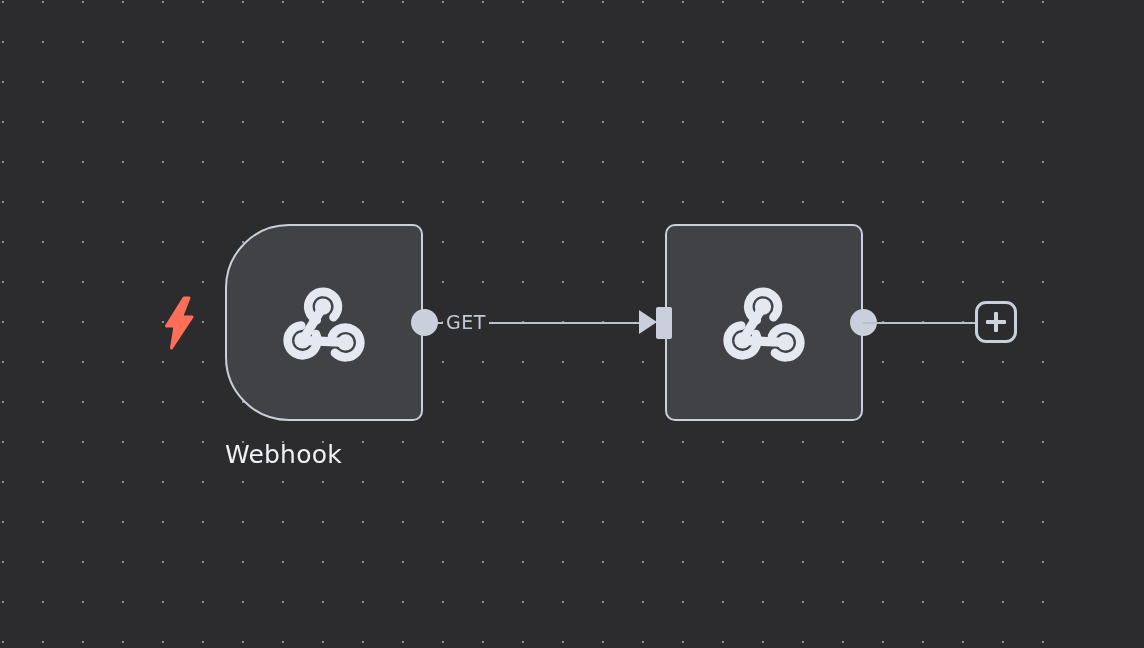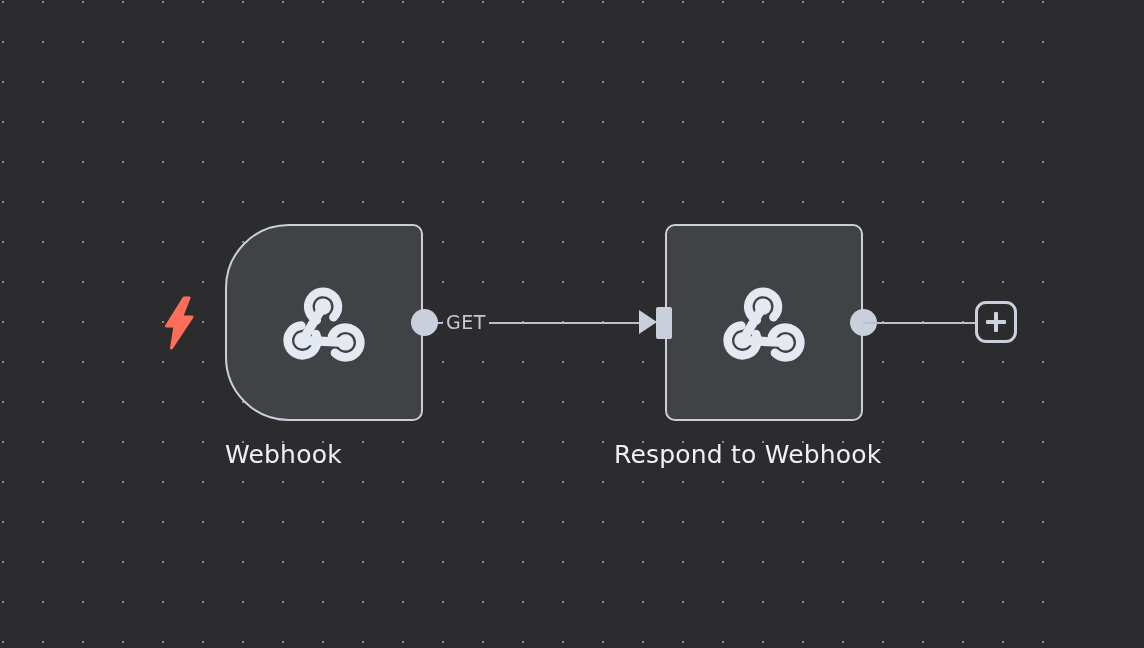--- a/index.html
+++ b/index.html
@@ -120,21 +120,20 @@
       <path class="wh" stroke-width="8.5" stroke-linecap="round" d="M52.9 57.9 A14.5 14.5 0 1 1 55.75 74.25"></path>
       <path class="wh" stroke-width="9" stroke-linecap="round" d="M44 29 L24 62"></path>
       <path class="wh" stroke-width="9" stroke-linecap="round" d="M24 62 L66 64"></path>
       <circle class="wh-dot" cx="44" cy="29" r="8"></circle>
       <circle class="wh-dot" cx="24" cy="62" r="8"></circle>
       <circle class="wh-dot" cx="66" cy="64" r="8"></circle>
     </svg>
   </div>
   <div class="port-in"></div>
   <div class="port-out second"></div>
-  <div class="node-label second">Respond to Webhook</div>
 
   <div class="conn-line two"></div>
   <button class="add-btn" aria-label="+">
     <span class="plus-h"></span>
     <span class="plus-v"></span>
   </button>
 
 </div>
 
 </body></html>

